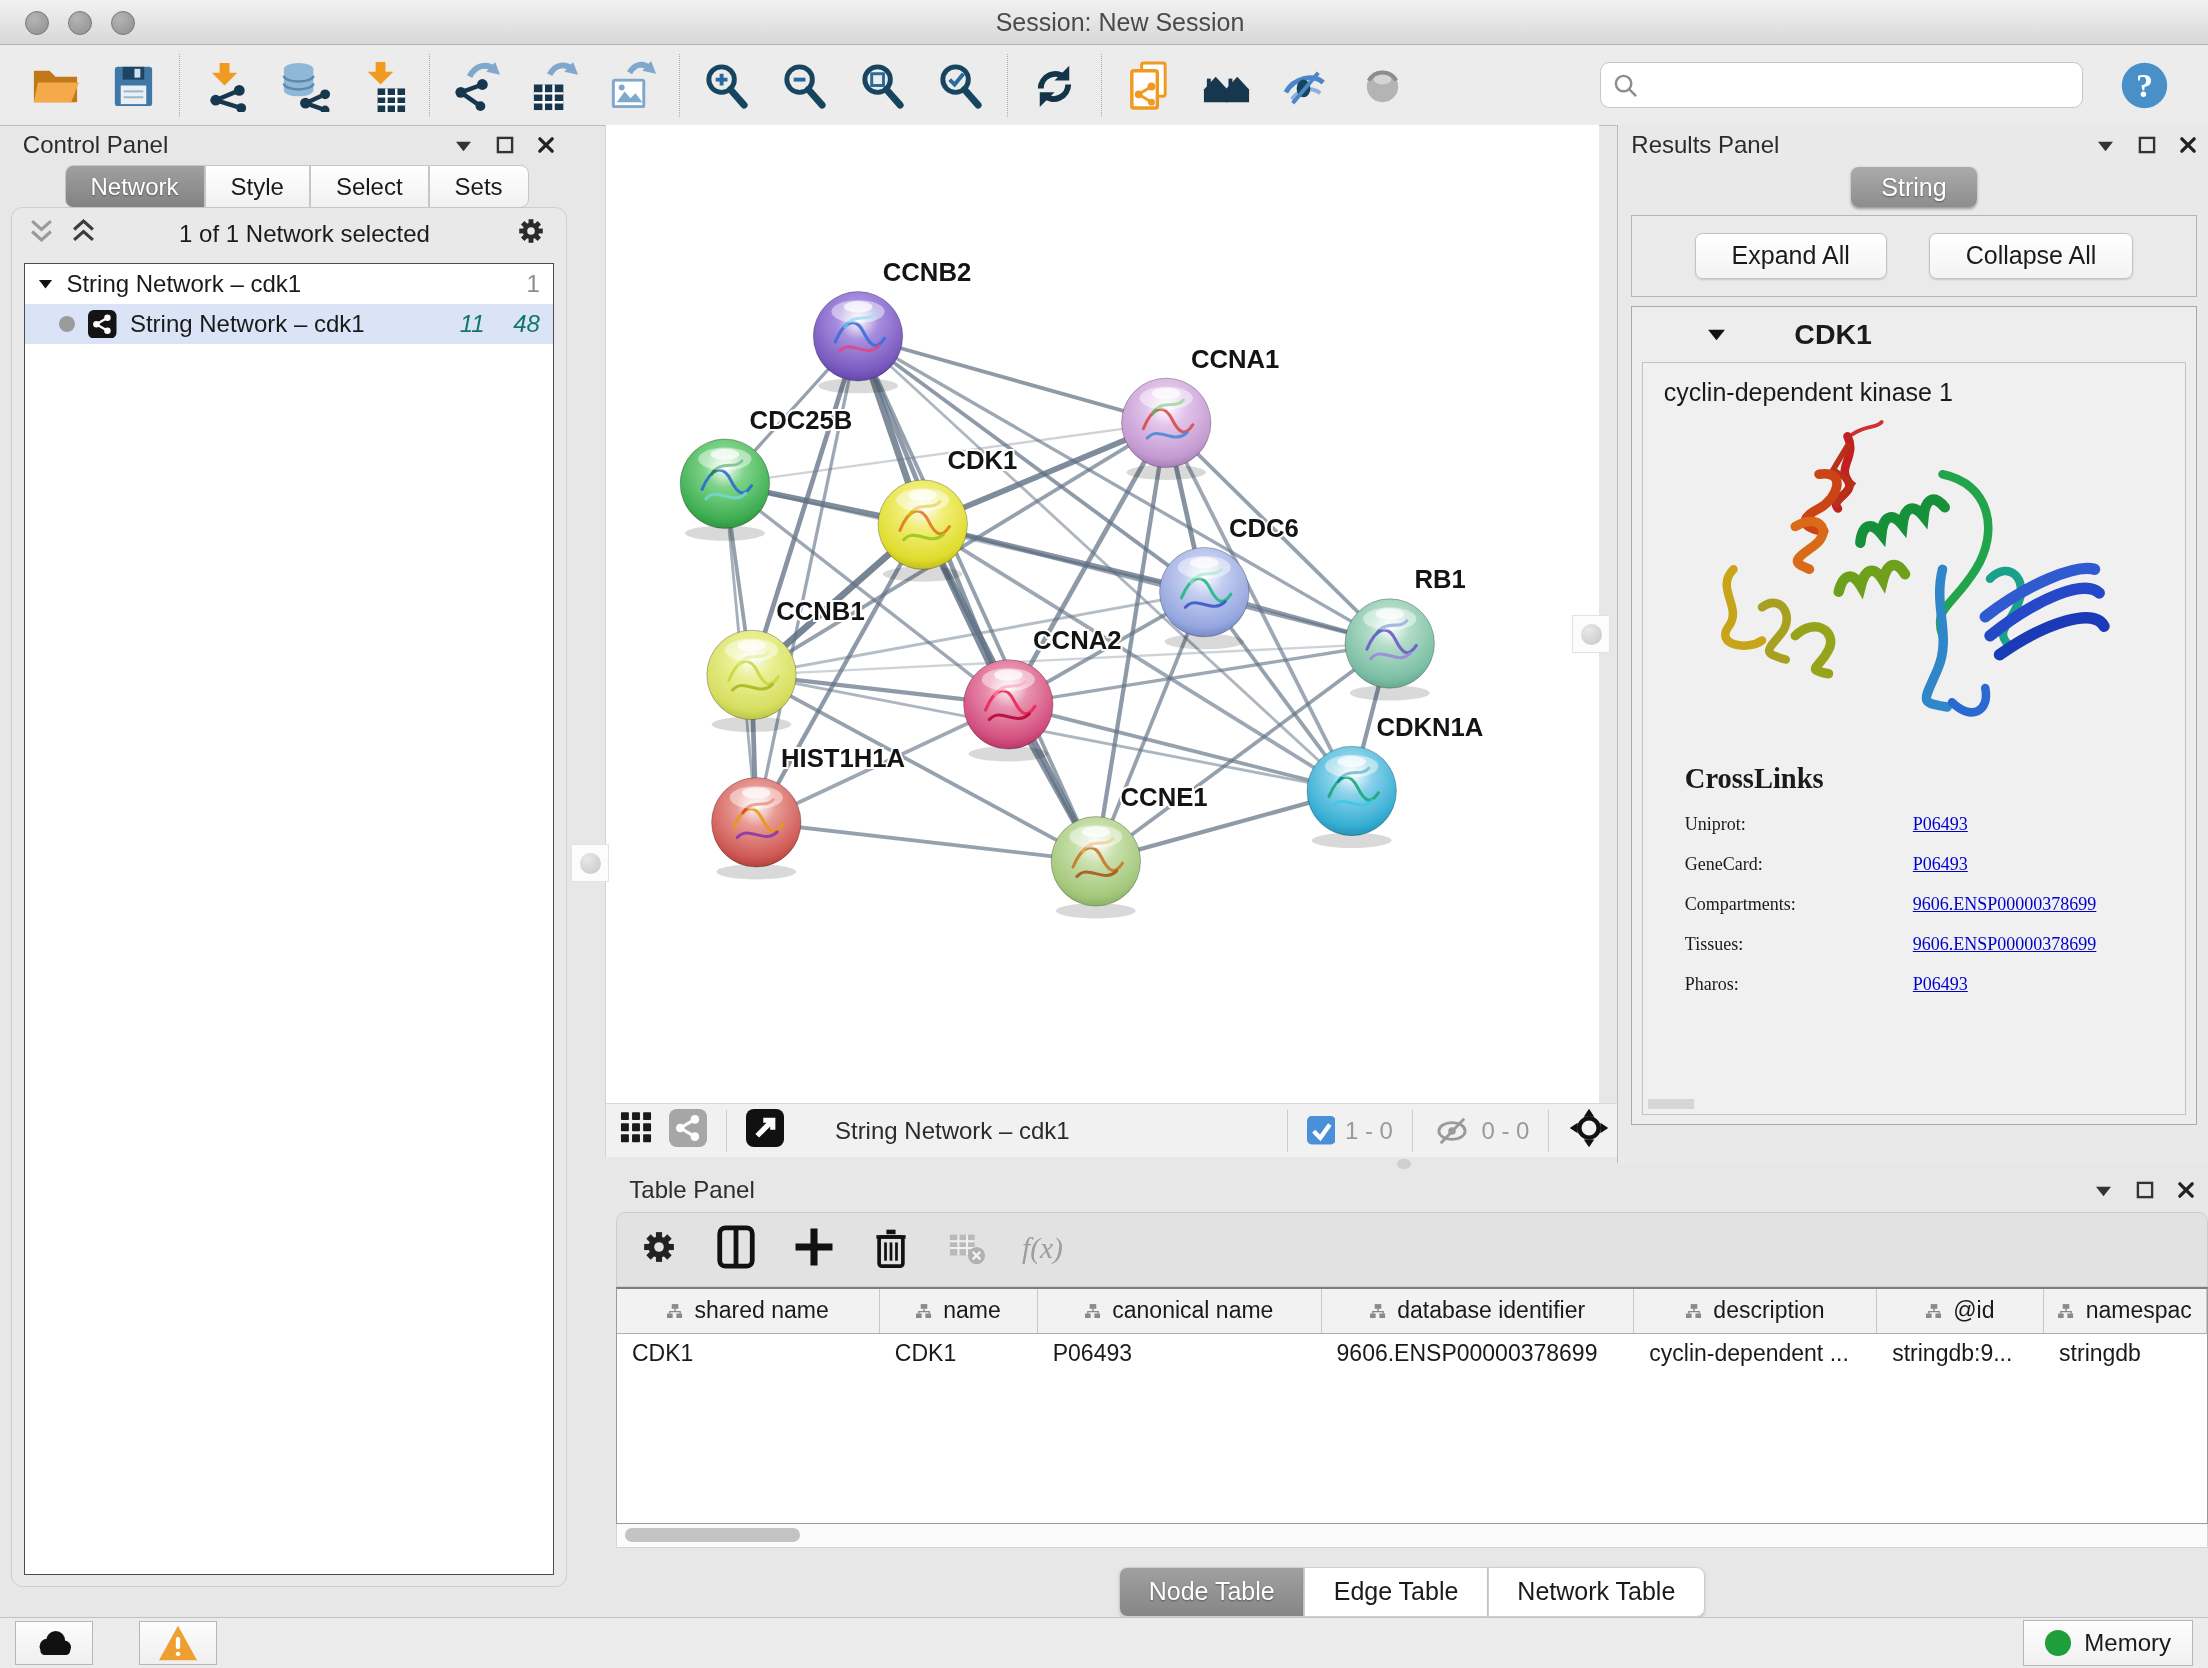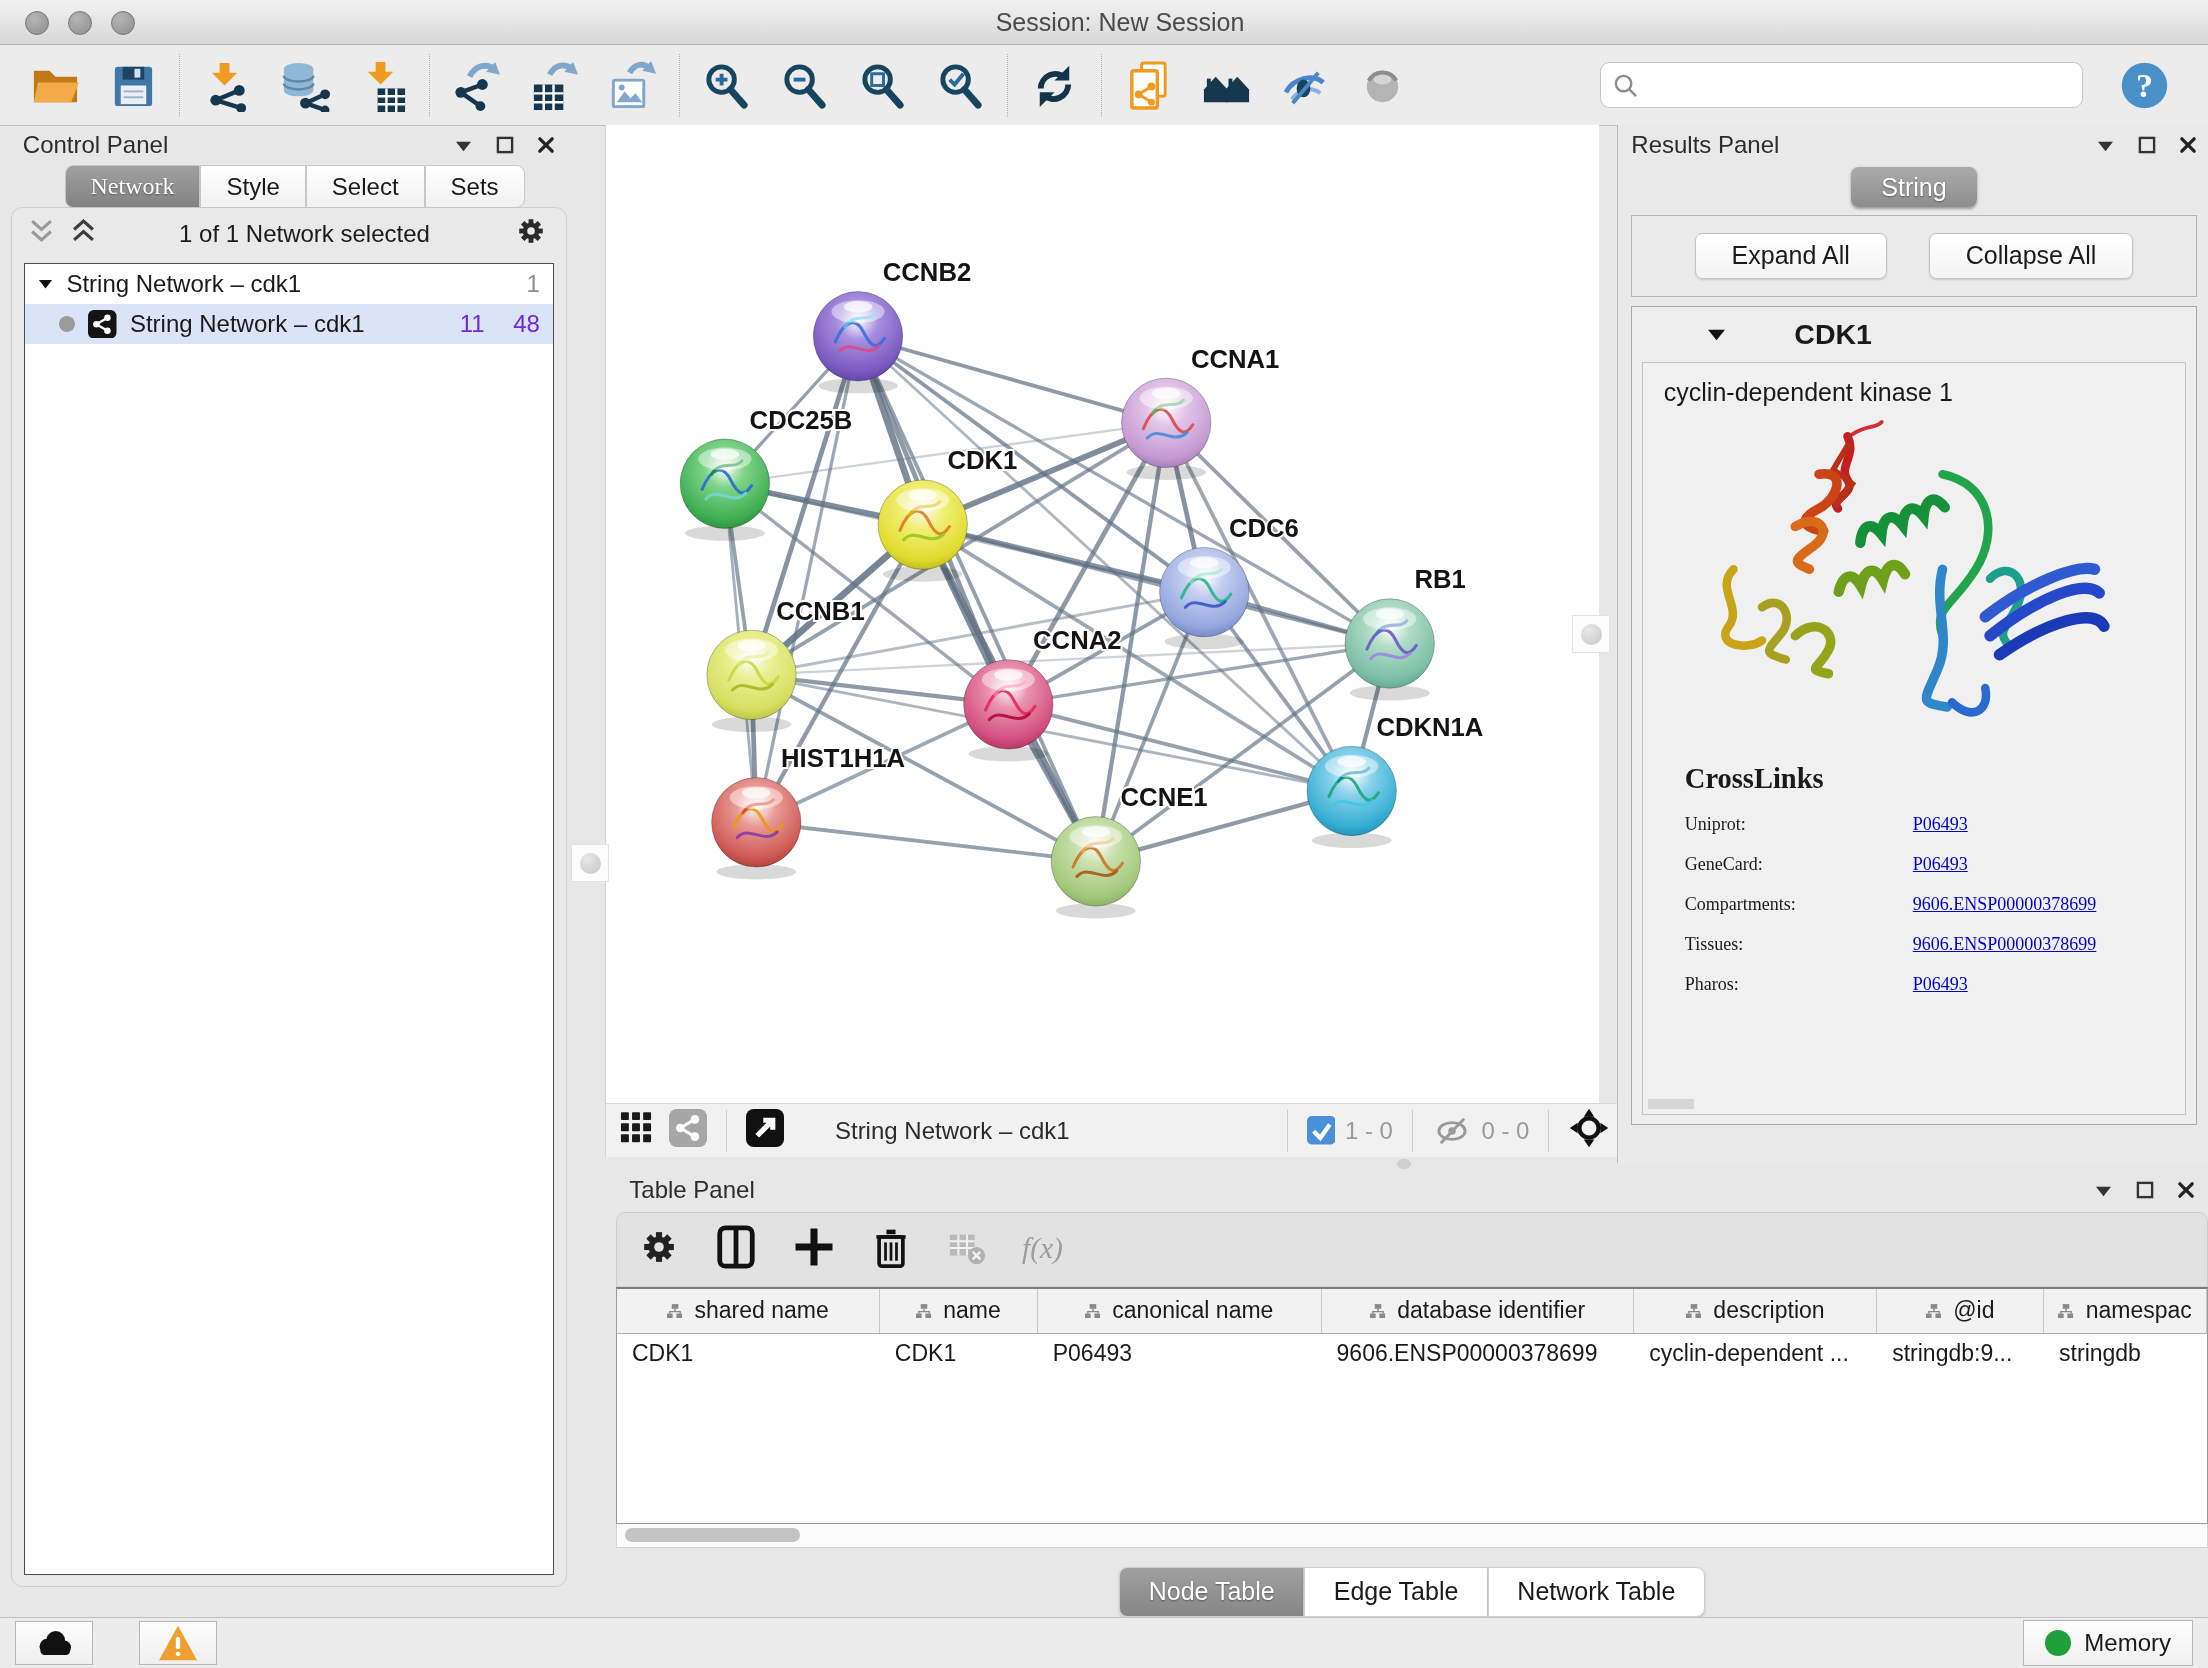--- a/index.html
+++ b/index.html
@@ -31,32 +31,32 @@
   .hdr-icons{margin-left:auto;display:flex;align-items:center;gap:23px;}
   .hdr-icons .tb-mini{cursor:pointer;display:flex;}
 
   
   .control-panel{position:absolute;left:9.5px;top:125px;width:559px;height:1462px;}
   .cp-tabs{display:flex;margin-left:55px;position:relative;z-index:2;}
   .cp-tab{padding:6.7px 25px;font-size:24px;background:linear-gradient(#ffffff,#f1f1f1);
     border:1px solid #c6c6c6;cursor:pointer;}
   .cp-tab:first-child{border-radius:8.6px 0 0 8.6px;}
   .cp-tab:last-child{border-radius:0 8.6px 8.6px 0;}
-  .cp-tab.sel{background:linear-gradient(#a0a0a0,#828282);color:#fff;text-shadow:0 1px 1.9px rgba(0,0,0,.4);font-family:Liberation Serif, serif;}
+  .cp-tab.sel{background:linear-gradient(#a0a0a0,#828282);color:#fff;text-shadow:0 1px 1.9px rgba(0,0,0,.4);}
   .cp-body{position:absolute;left:1.9px;right:1.9px;top:82px;bottom:0;background:#e9e9e9;
     border:1px solid #cecece;border-radius:11.4px;}
   .cp-status{display:flex;align-items:center;height:51px;padding:0 17px;font-size:24px;gap:17px;}
   .cp-status .txt{flex:1;text-align:center;}
   .cp-list{position:absolute;left:11.4px;right:11.4px;top:55px;bottom:11.4px;background:#fff;
     border:1.9px solid #4c4c4c;overflow:hidden;}
   .row{display:flex;align-items:center;height:40px;padding:0 13.3px;font-size:24px;gap:13.3px;}
   .row .cnt{color:#8d8d8d;}
   .row.parent .cnt{margin-left:auto;}
   .row.child{background:#dbe4f7;padding-left:34px;}
-  .row.child .nums{margin-left:auto;display:flex;gap:28.5px;color:#6d28d9;}
+  .row.child .nums{margin-left:auto;display:flex;gap:28.5px;color:#0f766e;font-style:italic;}
   .dot{width:16px;height:16px;border-radius:50%;background:#9b9b9b;}
 
   
   .net-canvas{position:absolute;left:605px;top:125px;width:993px;height:979px;background:#fff;
     border-left:1px solid #d2d2d2;}
   .net-bar{position:absolute;left:605px;top:1103px;width:993px;height:53px;background:#f1f1f1;
     border-top:1px solid #d8d8d8;border-left:1px solid #d2d2d2;display:flex;align-items:center;
     padding:0 11.4px;font-size:24px;gap:13.3px;}
   .nb-sep{height:42px;border-left:1px solid #cccccc;margin:0 5.7px;}
   .nb-title{margin-left:38px;flex:1;color:#2c2c2c;}

